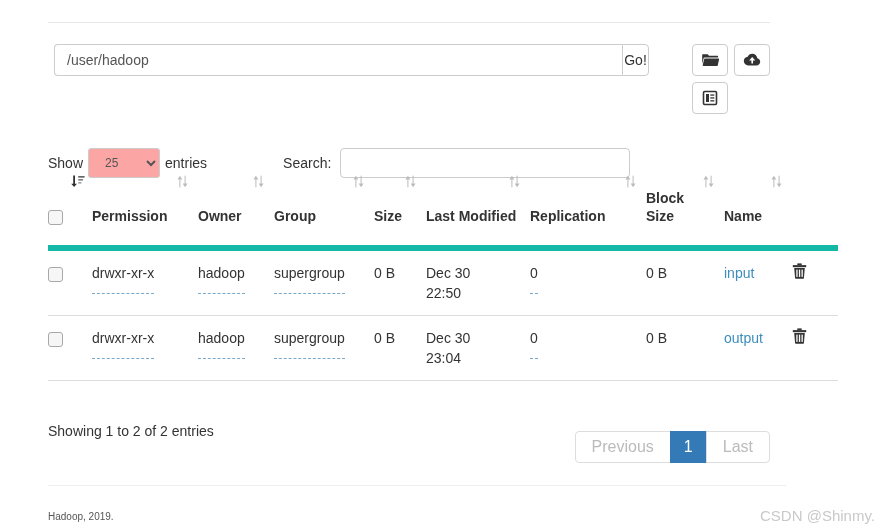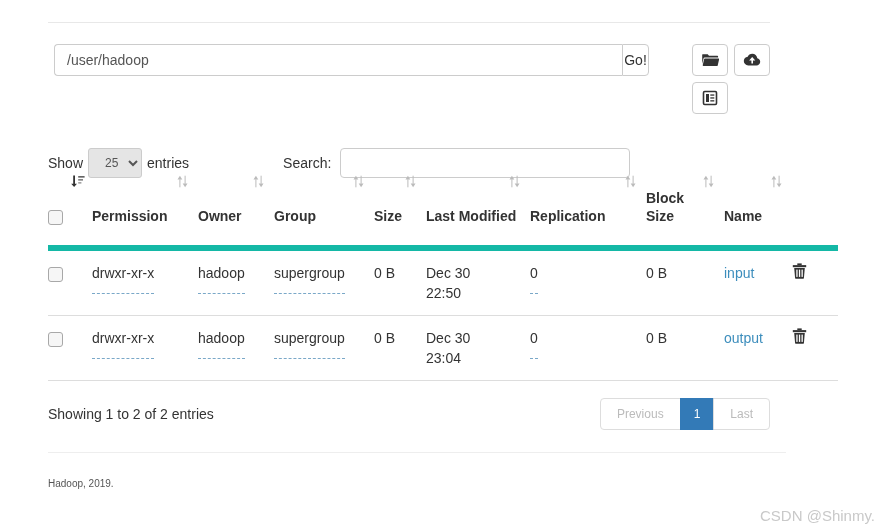--- a/index.html
+++ b/index.html
@@ -105,44 +105,43 @@
     padding: 0;
   }
   .icon-btn svg { display: block; }
 
   
   .dt-controls {
     display: flex;
     align-items: center;
     margin-top: 34px;
     height: 30px;
-    gap: 35px;
   }
   .dt-length {
     display: flex;
     align-items: center;
     font-size: 14px;
     color: #333333;
     white-space: nowrap;
   }
   .dt-length select {
     margin: 0 5px;
-    width: 54px;
+    width: 72px;
     height: 30px;
     box-sizing: border-box;
     border: 1px solid #cccccc;
     border-radius: 3px;
-    background: #e5e5e5;
+    background: #fca5a5;
     font-family: "Liberation Sans", sans-serif;
     font-size: 12px;
     color: #555555;
     padding: 0 2px 0 12px;
   }
   .dt-filter {
-    margin-left: 59px;
+    margin-left: 76px;
     display: flex;
     align-items: center;
     font-size: 14px;
     color: #333333;
     white-space: nowrap;
   }
   .dt-filter input {
     margin-left: 9px;
     width: 290px;
     height: 30px;
@@ -252,25 +251,26 @@
     margin-left: auto;
     display: flex;
     margin-right: 0px;
   }
   .pager button {
     height: 32px;
     box-sizing: border-box;
     border: 1px solid #dddddd;
     background: #ffffff;
     font-family: "Liberation Sans", sans-serif;
-    font-size: 12px;
+    font-size: 16px;
     color: #bbbbbb;
     padding: 0 16px;
     cursor: pointer;
     margin-left: -1px;
+    margin-top: 33px;
   }
   .pager button:first-child {
     border-radius: 4px 0 0 4px;
     margin-left: 0;
   }
   .pager button:last-child { border-radius: 0 4px 4px 0; }
   .pager button.active {
     background: #337ab7;
     border-color: #337ab7;
     color: #ffffff;

